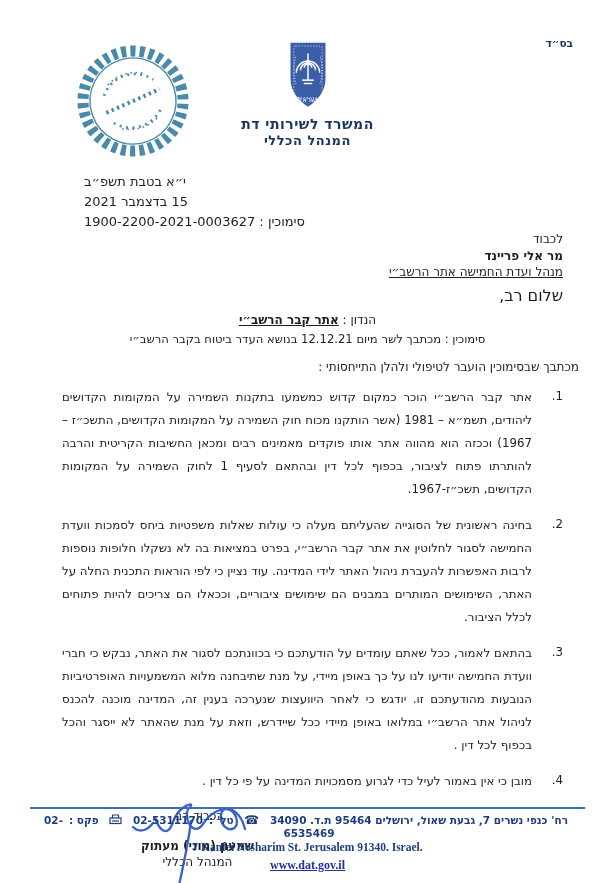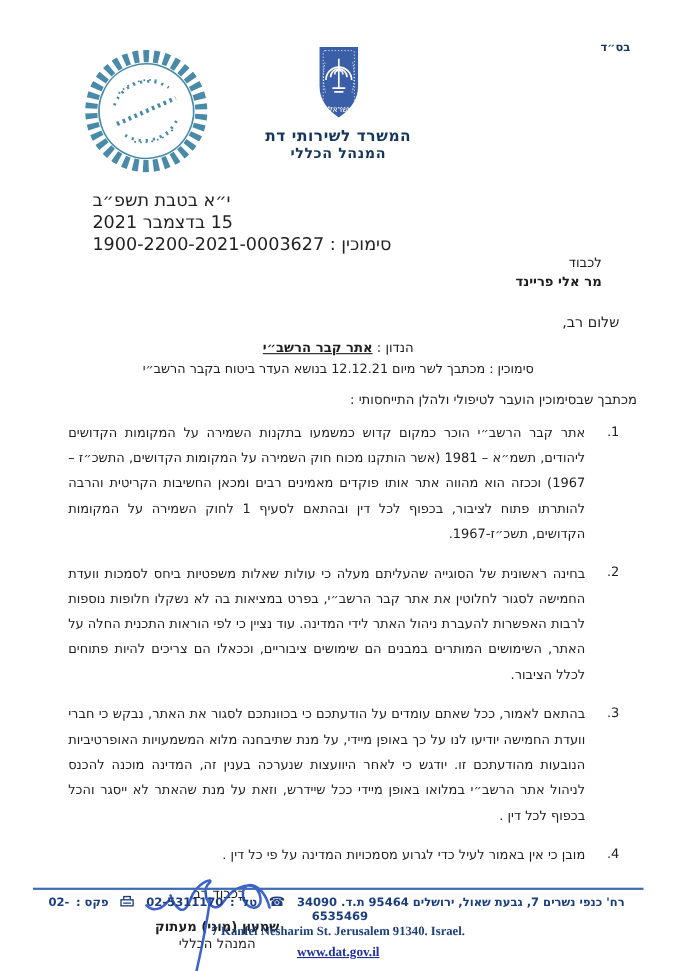--- a/index.html
+++ b/index.html
@@ -26,30 +26,30 @@
   }
   
   .header-center { padding-top:40px; text-align:center; }
   .emblem { display:block; margin:0 auto; }
   .ministry-line1 { margin-top:4px; font-size:14px; font-weight:bold; color:#17365d; letter-spacing:.5px; }
   .ministry-line2 { margin-top:1px; font-size:13px; font-weight:bold; color:#17365d; letter-spacing:.5px; }
   
   .date-block {
     position:absolute; top:172px; left:84px;
     direction:rtl; text-align:left;
-    font-size:16px; line-height:20px; color:#222;
+    font-size:13px; line-height:20px; color:#222;
   }
   
   .addressee {
-    position:absolute; top:231px; right:68px;
+    position:absolute; top:231px; right:52px;
     text-align:right; font-size:12px; line-height:16.5px;
   }
   .addressee .name { font-weight:bold; }
   .addressee .title { text-decoration:underline; }
-  .greeting { margin:138px 52px 0; text-align:right; font-size:13px; }
+  .greeting { margin:138px 52px 0; text-align:right; font-size:16px; }
   .subject-line { margin-top:8px; text-align:center; font-size:12px; }
   .subject-line .subject-value { font-weight:bold; text-decoration:underline; }
   .subject-ref { margin-top:5px; text-align:center; font-size:11.6px; }
   .opening { margin:14px 36px 0; text-align:right; font-size:12px; }
   
   .body-list { margin:12px 52px 0 62px; list-style:none; }
   .body-item { display:flex; margin-bottom:13px; }
   .body-item .num {
     width:18px; flex:0 0 18px; text-align:right;
     font-size:11.8px; line-height:20.5px;
@@ -137,20 +137,21 @@
 
   <div class="date-block">
     <div>י״א בטבת תשפ״ב</div>
     <div>15 בדצמבר 2021</div>
     <div>סימוכין : 1900-2200-2021-0003627</div>
   </div>
 
   <div class="addressee">
     <div>לכבוד</div>
     <div class="name">מר אלי פריינד</div>
+    <div class="title">מנהל ועדת החמישה אתר הרשב״י</div>
   </div>
 
   <div class="greeting">שלום רב,</div>
 
   <div class="subject-line">
     <span>הנדון : </span><span class="subject-value">אתר קבר הרשב״י</span>
   </div>
   <div class="subject-ref">סימוכין : מכתבך לשר מיום 12.12.21 בנושא העדר ביטוח בקבר הרשב״י</div>
 
   <div class="opening">מכתבך שבסימוכין הועבר לטיפולי ולהלן התייחסותי :</div>

